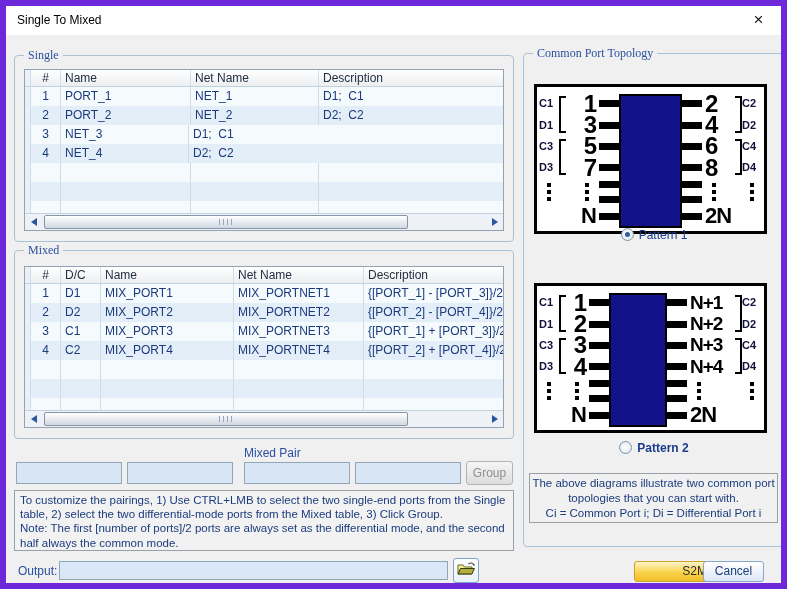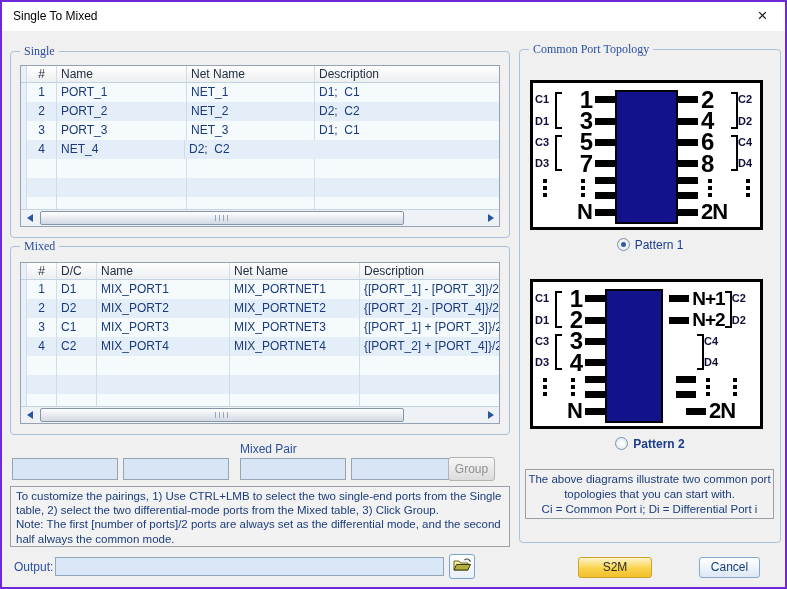--- a/index.html
+++ b/index.html
@@ -1,18 +1,18 @@
 <!DOCTYPE html>
 <html><head>
 <meta charset="utf-8">
 <style>
   * { margin:0; padding:0; box-sizing:border-box; }
   html,body { background:#c8c8c8; font-family:"Liberation Sans", sans-serif; }
   .dialog { position:relative; width:787px; height:589px; background:#a21caf;
-            border:2px solid #6d28d9; overflow:hidden; }
+            border:6px solid #6d28d9; overflow:hidden; }
   
   .titlebar { position:absolute; left:0; top:0; right:0; height:29px; background:#ffffff; }
   .titletext { position:absolute; left:11px; top:0; line-height:29px; font-size:12px; color:#000; }
   .closebtn { position:absolute; right:0; top:0; width:45px; height:29px; text-align:center;
               line-height:27px; font-size:17px; color:#1a1a1a; cursor:default; }
   .body { position:absolute; left:0; top:29px; right:0; bottom:0; background:#f0f0f0; }
   
   .grp { position:absolute; border:1px solid #aac2d8; border-radius:4px; }
   .grp-label { position:absolute; top:-8px; left:9px; background:#f0f0f0; padding:0 4px;
                font-size:12px; color:#2b4fa0;font-family:Liberation Serif, serif; }
@@ -49,21 +49,21 @@
   .sb-thumb { position:absolute; left:2px; top:1px; height:14px; width:82%;
               background:linear-gradient(#ffffff,#d2d9e2); border:1px solid #8795a8;
               border-radius:2px; }
   .sb-thumb::after { content:""; position:absolute; left:50%; top:3px; bottom:3px; width:13px;
               margin-left:-7px;
               background:repeating-linear-gradient(90deg,#98a6ba 0 1px,transparent 1px 4px); }
   
   .pairlabel { position:absolute; font-size:12px; color:#2b4fa0; }
   .pairfield { position:absolute; width:106px; height:22px; background:#d7e5f4;
                border:1px solid #93a5b8; font-size:12px; color:#1a3a7c; padding:0 4px; }
-  .btn-group { position:absolute; left:446px; top:426px; width:47px; height:24px;
+  .btn-group { position:absolute; left:460px; top:426px; width:47px; height:24px;
                background:linear-gradient(#f6f6f6,#dcdcdc); border:1px solid #b3b3b3;
                border-radius:3px; color:#8f8f8f; font-size:12px; text-align:center;
                line-height:22px; }
   .instr { position:absolute; left:8px; top:455px; width:500px; height:61px;
            border:1px solid #9aa0a8; background:#f2f2f2; padding:2px 5px;
            font-size:11.5px; line-height:14.2px; color:#1b3c7d; overflow:hidden; }
   
   .outlabel { position:absolute; left:12px; top:529px; font-size:12px; color:#2b4fa0; }
   .outfield { position:absolute; left:53px; top:526px; width:389px; height:19px;
               background:#d9e7f6; border:1px solid #8fa6bd; font-size:12px; color:#1a3a7c;
@@ -72,21 +72,21 @@
                background:linear-gradient(#ffffff,#e8f0f8); border:1px solid #7da2ce;
                border-radius:3px; display:flex; align-items:center; justify-content:center; }
   
   .diagbox { position:absolute; left:10px; width:233px; height:150px; border:3px solid #000;
              background:#fff; display:flex; }
   .side { display:flex; flex-direction:column; justify-content:space-between;
           padding:6px 0 4px 0; }
   .side.left  { width:82px; padding-left:2px; }
   .side.right { width:82px; padding-right:2px; }
   .p2 .side.left  { width:72px; }
-  .p2 .side.right { width:97px;align-items:center; }
+  .p2 .side.right { width:97px; }
   .chip { flex:1; background:#12128a; border:2px solid #000; margin:7px 0 3px 0; }
   .pair { display:flex; align-items:stretch; height:44px; }
   .lbls { display:flex; flex-direction:column; justify-content:space-around; width:20px;
           font-weight:bold; font-size:11px; color:#10103a; line-height:11px; }
   .side.right .lbls { align-items:flex-start; }
   .br-l { width:7px; border-left:2px solid #000; border-top:2px solid #000;
           border-bottom:2px solid #000; margin:3px 0; }
   .br-r { width:7px; border-right:2px solid #000; border-top:2px solid #000;
           border-bottom:2px solid #000; margin:3px 0; }
   .pins { display:flex; flex-direction:column; justify-content:space-between; flex:1; }
@@ -115,22 +115,22 @@
            border:1px solid #7e93a8; background:radial-gradient(#ffffff,#dbe4ec); }
   .radio.sel::after { content:""; position:absolute; inset:3px; border-radius:50%;
            background:#2e5d9b; }
   .radiolbl { font-size:12px; color:#1b3c8c; }
   .infobox { position:absolute; left:5px; top:419px; width:249px; height:50px;
              border:1px solid #9aa0a8; background:#f1f1f1; text-align:center;
              font-size:11.5px; line-height:15px; color:#1b3c7d; padding-top:2px; }
   
   .btn { position:absolute; top:526px; height:21px; border-radius:3px; font-size:12px;
          text-align:center; line-height:19px; }
-  .btn-s2m { left:576px; width:74px; background:linear-gradient(#fff3c9,#f9d34b 55%,#f2bf2b);
-             border:1px solid #c9a32a; color:#2a2a2a; }
+  .btn-s2m { left:628px; width:74px; background:linear-gradient(#fff3c9,#f9d34b 55%,#f2bf2b);
+             border:1px solid #c9a32a; color:#2a2a2a;text-align:right; }
   .btn-cancel { left:697px; width:61px; background:linear-gradient(#ffffff,#dce8f5);
              border:1px solid #87a7cb; color:#1b3c7d; }
 </style>
 </head>
 <body>
 
 <div class="dialog">
   <div class="titlebar">
     <span class="titletext">Single To Mixed</span>
     <div class="closebtn">×</div>
@@ -158,21 +158,20 @@
           <div class="row">
             <div class="cell c-strip"></div>
             <div class="cell c-num">2</div>
             <div class="cell c-name">PORT_2</div>
             <div class="cell c-net">NET_2</div>
             <div class="cell c-desc">D2;  C2</div>
           </div>
           <div class="row">
             <div class="cell c-strip"></div>
             <div class="cell c-num">3</div>
-            <div class="cell c-name">PORT_3</div>
             <div class="cell c-net">NET_3</div>
             <div class="cell c-desc">D1;  C1</div>
           </div>
           <div class="row">
             <div class="cell c-strip"></div>
             <div class="cell c-num">4</div>
             <div class="cell c-net">NET_4</div>
             <div class="cell c-desc">D2;  C2</div>
           </div>
           <div class="row">
@@ -433,21 +432,21 @@
                 <i></i>
                 <i></i>
               </div>
           </div>
           <div class="lastrow">
               <span class="bar"></span>
               <span class="num">2N</span>
             </div>
         </div>
       </div>
-      <div class="radiorow" style="top:187px;">
+      <div class="radiorow" style="top:173px;">
         <span class="radio sel"></span>
         <span class="radiolbl">Pattern 1</span>
       </div>
 
       <div class="diagbox p2" style="top:229px;">
         <div class="side left">
           <div class="pair">
             <div class="lbls">
                 <span>C1</span>
                 <span>D1</span>
@@ -516,20 +515,30 @@
                   <span class="num">N+2</span>
                 </div>
             </div>
             <div class="br-r"></div>
             <div class="lbls">
                 <span>C2</span>
                 <span>D2</span>
               </div>
           </div>
           <div class="pair">
+            <div class="pins">
+              <div class="pinrow">
+                  <span class="bar"></span>
+                  <span class="num">N+3</span>
+                </div>
+              <div class="pinrow">
+                  <span class="bar"></span>
+                  <span class="num">N+4</span>
+                </div>
+            </div>
             <div class="br-r"></div>
             <div class="lbls">
                 <span>C4</span>
                 <span>D4</span>
               </div>
           </div>
           <div class="ellrow">
             <div class="ellbars">
                 <span class="bar"></span>
                 <span class="bar"></span>

